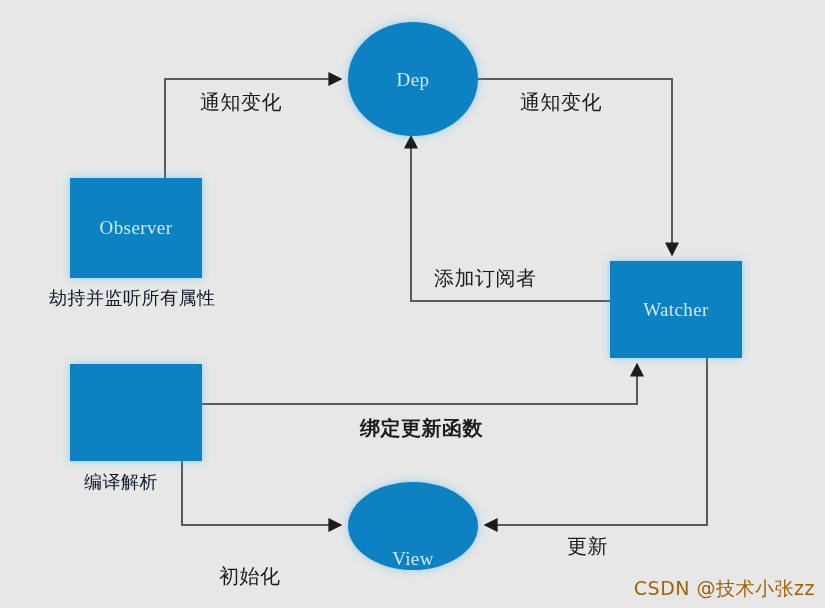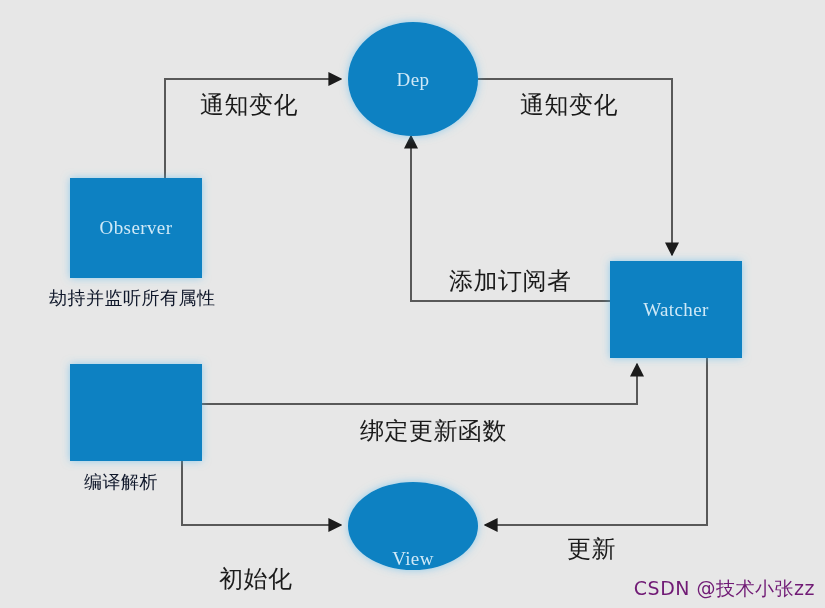--- a/index.html
+++ b/index.html
@@ -29,37 +29,37 @@
     font-size: 19px;
     letter-spacing: 0.4px;
     text-align: center;
     white-space: nowrap;
     pointer-events: none;
   }
   .edge-label {
     position: absolute;
     color: #1b1b1b;
     font-family: "DejaVu Sans", "Liberation Sans", sans-serif;
-    font-size: 24px;
+    font-size: 20px;
     white-space: nowrap;
     letter-spacing: 0.5px;
   }
   .free-label {
     position: absolute;
     color: #0f172a;
     font-family: "DejaVu Sans", "Liberation Sans", sans-serif;
     font-size: 18px;
     white-space: nowrap;
     letter-spacing: 0.5px;
   }
   .watermark {
     position: absolute;
     right: 10px;
     bottom: 6px;
-    color: #701a75;
+    color: #a16207;
     font-family: "DejaVu Sans", "Liberation Sans", sans-serif;
     font-size: 19px;
     white-space: nowrap;
     letter-spacing: 0.5px;
   }
 </style>
 </head>
 <body>
 
 <div id="canvas">
@@ -104,22 +104,22 @@
     </g>
   </svg>
 
   <div class="node-label" style="left:348px; top:69px; width:130px;">Dep</div>
   <div class="node-label" style="left:610px; top:299px; width:132px;">Watcher</div>
   <div class="node-label" style="left:70px; top:217px; width:132px;">Observer</div>
   <div class="node-label" style="left:348px; top:515px; width:130px;margin-top:33px;">View</div>
 
   <div class="edge-label" style="left:200px; top:89px;">通知变化</div>
   <div class="edge-label" style="left:520px; top:89px;">通知变化</div>
-  <div class="edge-label" style="left:449px; top:265px;">添加订阅者</div>
-  <div class="edge-label" style="left:360px; top:415px;">绑定更新函数</div>
+  <div class="edge-label" style="left:434px; top:265px;">添加订阅者</div>
+  <div class="edge-label" style="left:360px; top:415px;font-weight:bold;">绑定更新函数</div>
   <div class="edge-label" style="left:219px; top:563px;">初始化</div>
   <div class="edge-label" style="left:519px; top:533px;margin-left:48px;">更新</div>
 
   <div class="free-label" style="left:49px; top:286px;">劫持并监听所有属性</div>
   <div class="free-label" style="left:84px; top:470px;">编译解析</div>
 
   <div class="watermark">CSDN @技术小张zz</div>
 
 </div>
 

